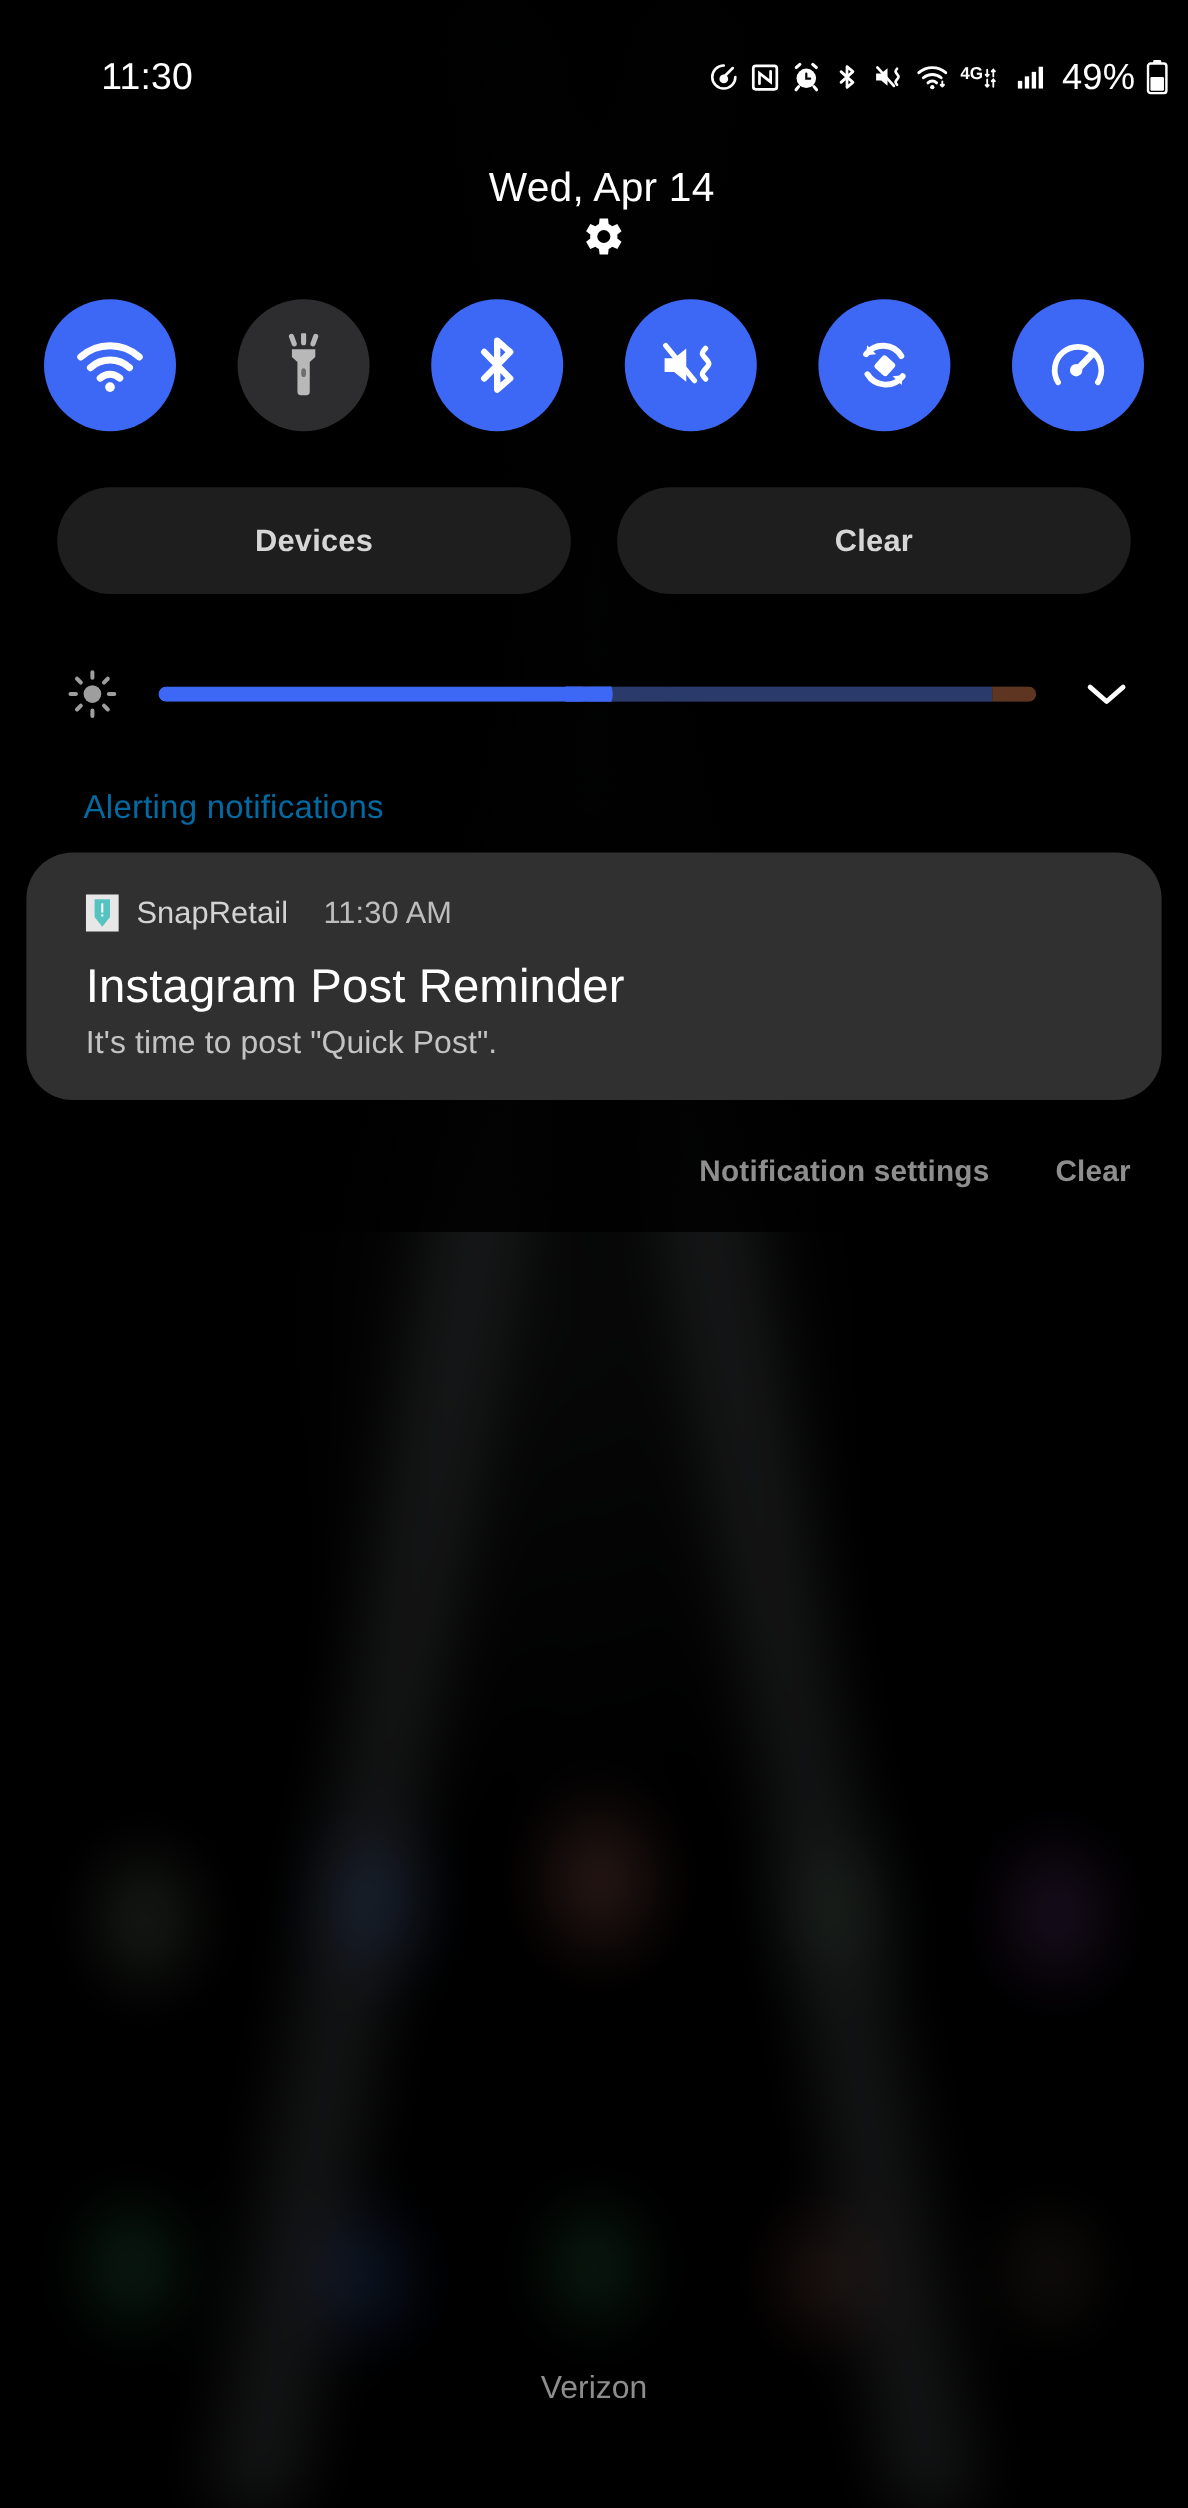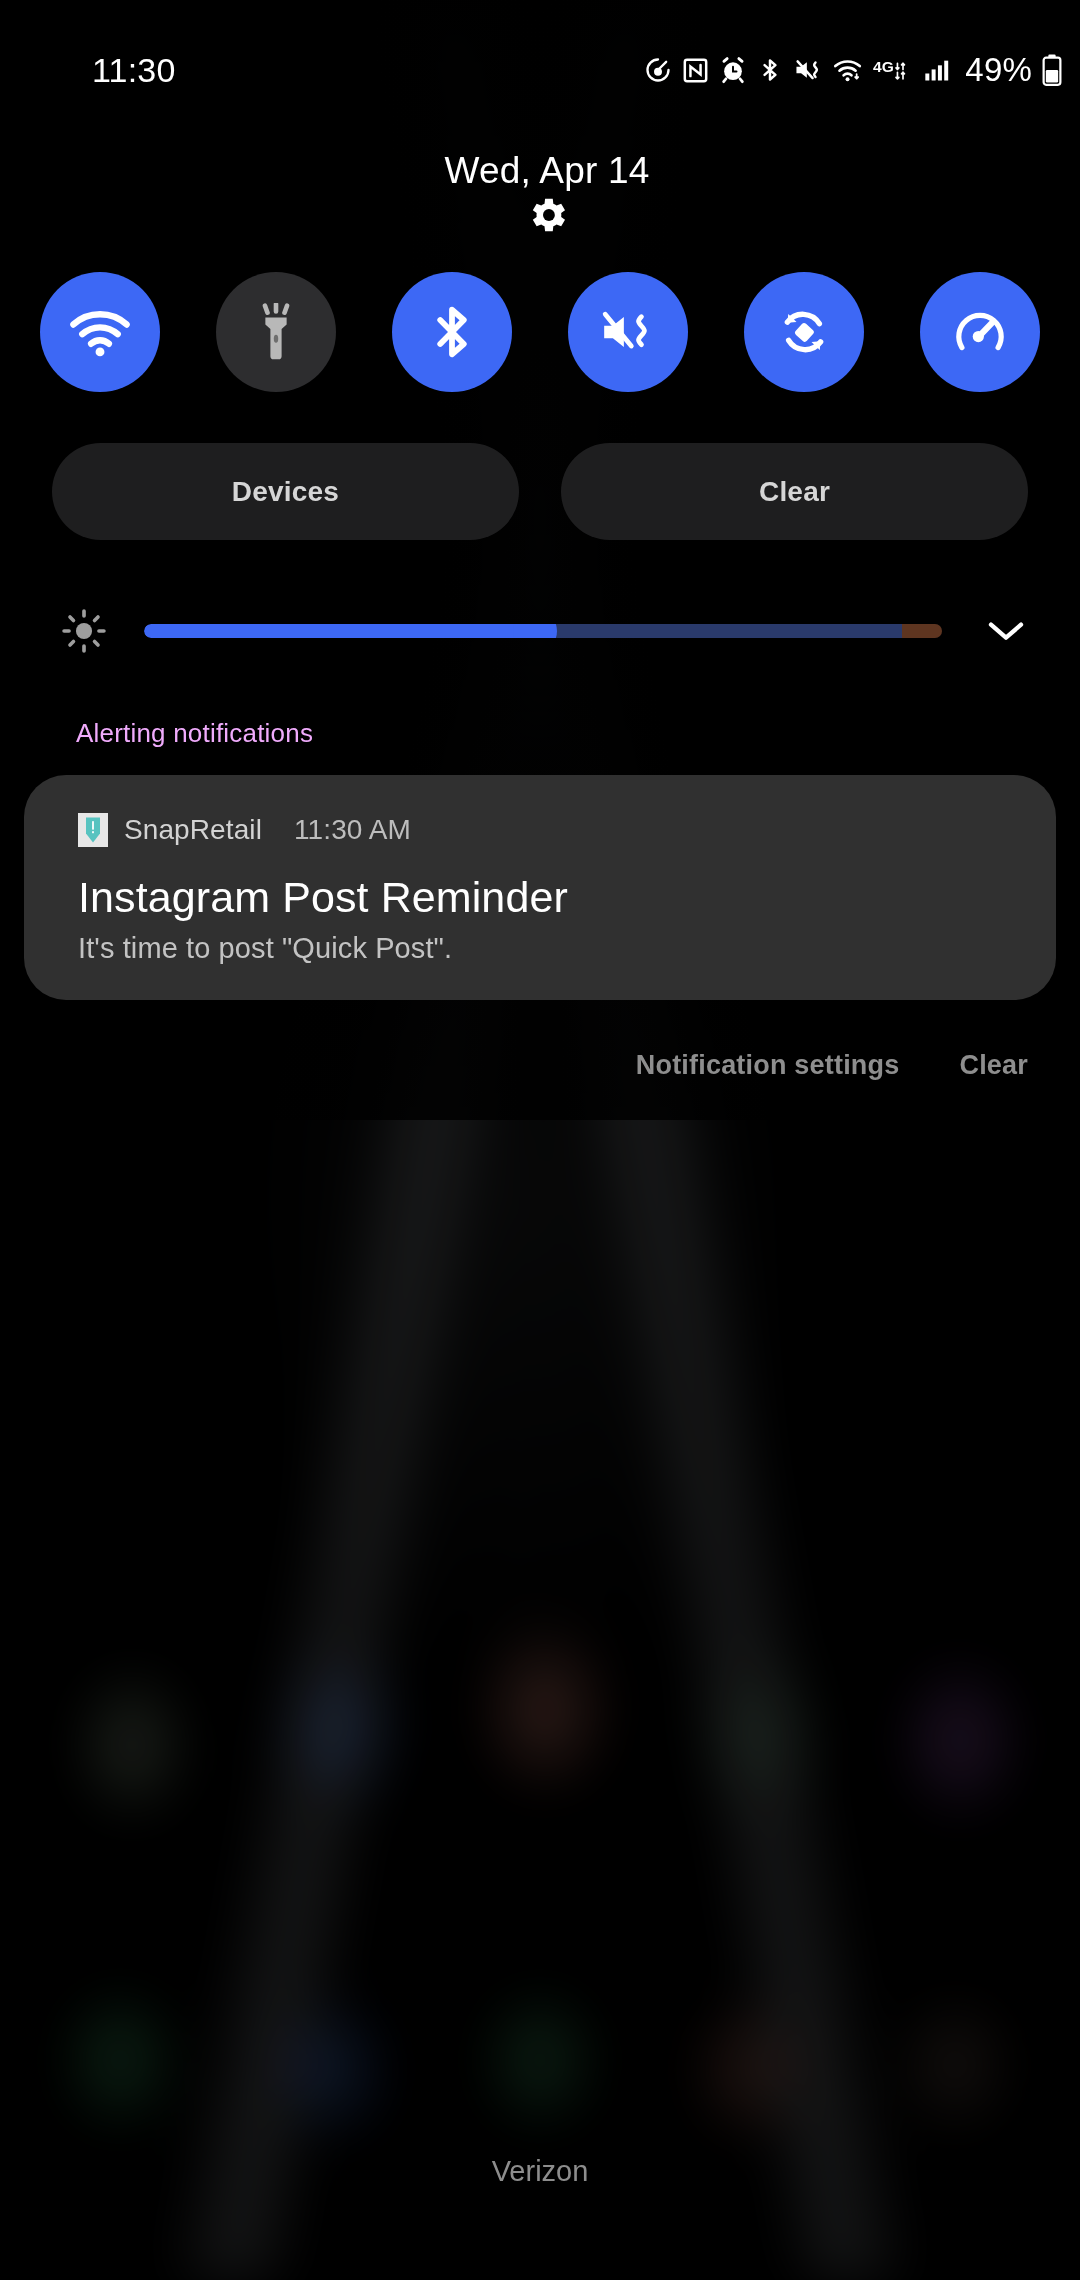--- a/index.html
+++ b/index.html
@@ -105,21 +105,21 @@
   #bt-end  { position:absolute; right:0; top:0; height:100%; width:5%; background:#5e3520; }
   #bt-thumb {
     position:absolute; left:49%; top:50%; transform:translate(-50%,-50%);
     width:44px; height:44px; border-radius:22px; background:#3d68f5;
   }
   #brightness-expand { width:60px; display:flex; justify-content:center; }
 
   
   #alerting-header {
     position:absolute; left:76px; top:718px;
-    color:#f0abfc; font-size:26px; letter-spacing:.2px;
+    color:#0369a1; font-size:30px; letter-spacing:.2px;
   }
   #notif-card {
     position:absolute; left:24px; top:775px;
     width:1032px; height:225px;
     background:#303030; border-radius:42px;
     padding:38px 0 16px 54px;
   }
   #notif-head { display:flex; align-items:center; gap:0; }
   #notif-app-icon {
     width:30px; height:34px; margin-right:16px;

